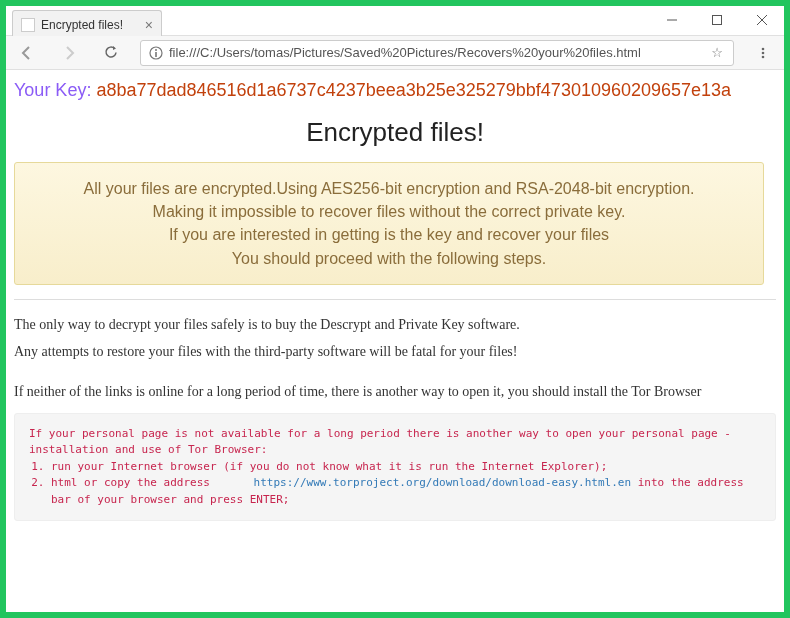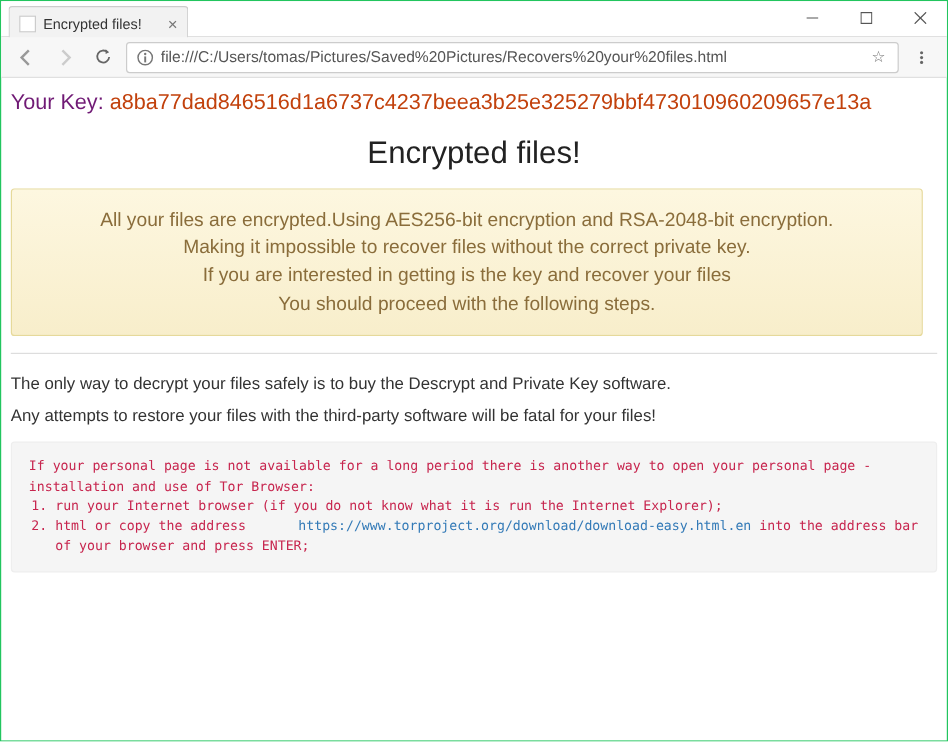--- a/index.html
+++ b/index.html
@@ -1,36 +1,36 @@
 <!DOCTYPE html>
 <html><head>
 <meta charset="utf-8">
 <style>
 * { margin:0; padding:0; box-sizing:border-box; }
 body { font-family:"Segoe UI",Arial,sans-serif; background:#fff; width:790px; height:618px; overflow:hidden; position:relative; }
-.window { border:1px solid #22c55e; width:790px; height:618px; display:flex; flex-direction:column; background:#fff; }
+.window { border:6px solid #22c55e; width:790px; height:618px; display:flex; flex-direction:column; background:#fff; }
 .titlebar { height:30px; background:#fff; display:flex; align-items:flex-start; border-bottom:1px solid #e0e0e0; }
 .tab { display:flex; align-items:center; height:28px; background:#f2f2f2; border:1px solid #ccc; border-bottom:none; border-radius:3px 3px 0 0; padding:0 8px; margin-left:6px; margin-top:4px; font-size:12px; color:#333; min-width:150px; }
 .tab .favicon { width:14px; height:14px; background:#fff; border:1px solid #ccc; margin-right:6px; }
 .tab .close { margin-left:auto; font-size:14px; color:#777; cursor:pointer; }
 .winbtns { margin-left:auto; display:flex; }
 .winbtn { width:45px; height:28px; display:flex; align-items:center; justify-content:center; color:#555; cursor:pointer; }
-.addrbar { height:34px; display:flex; align-items:center; padding:0 8px; gap:6px; border-bottom:1px solid #e0e0e0; background:#f7f7f7; }
+.addrbar { height:34px; display:flex; align-items:center; padding:0 8px; gap:16px; border-bottom:1px solid #e0e0e0; background:#f7f7f7; }
 .navbtn { width:26px; height:26px; display:flex; align-items:center; justify-content:center; color:#888; border-radius:13px; cursor:pointer; }
 .addrfield { flex:1; height:26px; border:1px solid #ccc; border-radius:3px; background:#fff; display:flex; align-items:center; padding:0 8px; font-size:13px; color:#333; gap:6px; }
 .addrfield input { flex:1; border:none; outline:none; font-size:13px; color:#555; background:transparent; }
 .content { flex:1; overflow:auto; padding:10px 8px 0 8px; }
 .keyrow { font-size:18px; font-family:Arial,sans-serif; margin-bottom:16px; }
-.keyrow .lbl { color:#701a75; }
+.keyrow .lbl { color:#8b5cf6; }
 .keyrow .val { color:#c2410c; }
 h1.pgtitle { text-align:center; font-size:26px; font-weight:400; color:#222; margin:16px 0 14px; }
 .warnbox { background:linear-gradient(#fdf7e0,#f8eecb); border:1px solid #e6d99a; border-radius:3px; padding:14px 20px; text-align:center; margin:0 12px 14px 0; color:#8a6d3b; font-size:16px; line-height:1.45; }
 hr { border:none; border-top:1px solid #ddd; margin:14px 0; }
 .body { font-size:14px; color:#333; line-height:1.55; }
-.body p { margin:6px 0; }
+.body p { margin:6px 0;font-family:Liberation Serif, serif; }
 .sect { margin-top:18px; }
 ul { margin:6px 0 6px 32px; }
 ul li { color:#337ab7; margin:4px 0; }
 ul li a { color:#337ab7; text-decoration:none; }
 .codebox { background:#f5f5f5; border:1px solid #eee; border-radius:3px; padding:12px 14px; font-family:Consolas,monospace; font-size:11px; color:#c7254e; line-height:1.5; margin-top:10px; }
 .codebox ol { margin-left:22px; }
 .codebox .url { color:#337ab7;margin-left:37px; }
 .star { color:#777; margin-right:2px;}
 svg { display:block; }
 </style>
@@ -115,20 +115,23 @@
       <div>You should proceed with the following steps.</div>
     </div>
 
     <hr>
 
     <div class="body">
       <p>The only way to decrypt your files safely is to buy the Descrypt and Private Key software.</p>
       <p>Any attempts to restore your files with the third-party software will be fatal for your files!</p>
 
 
+      <div class="sect">
+        <p>If neither of the links is online for a long period of time, there is another way to open it, you should install the Tor Browser</p>
+      </div>
 
       <div class="codebox">
         <div>If your personal page is not available for a long period there is another way to open your personal page - installation and use of Tor Browser:</div>
         <ol>
           <li>run your Internet browser (if you do not know what it is run the Internet Explorer);</li>
           <li><span>html or copy the address </span><span class="url">https://www.torproject.org/download/download-easy.html.en</span><span> into the address bar of your browser and press ENTER;</span></li>
         </ol>
       </div>
     </div>
   </div>

